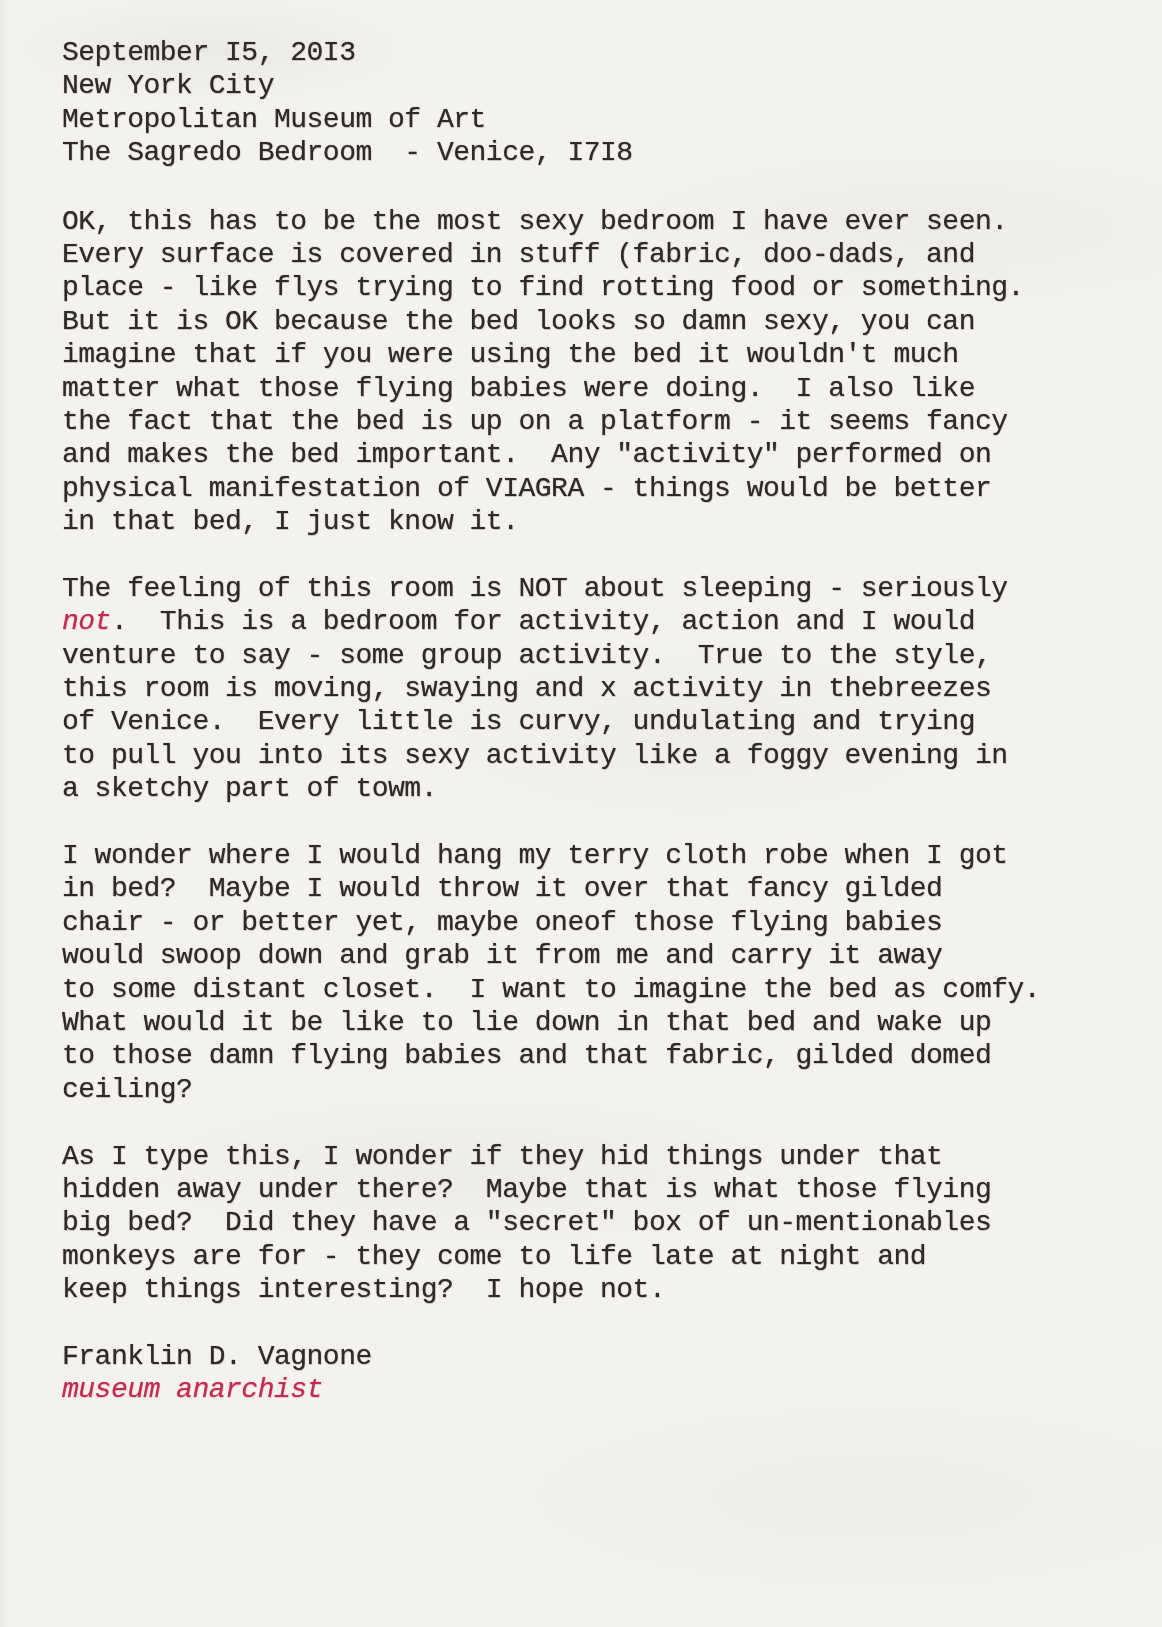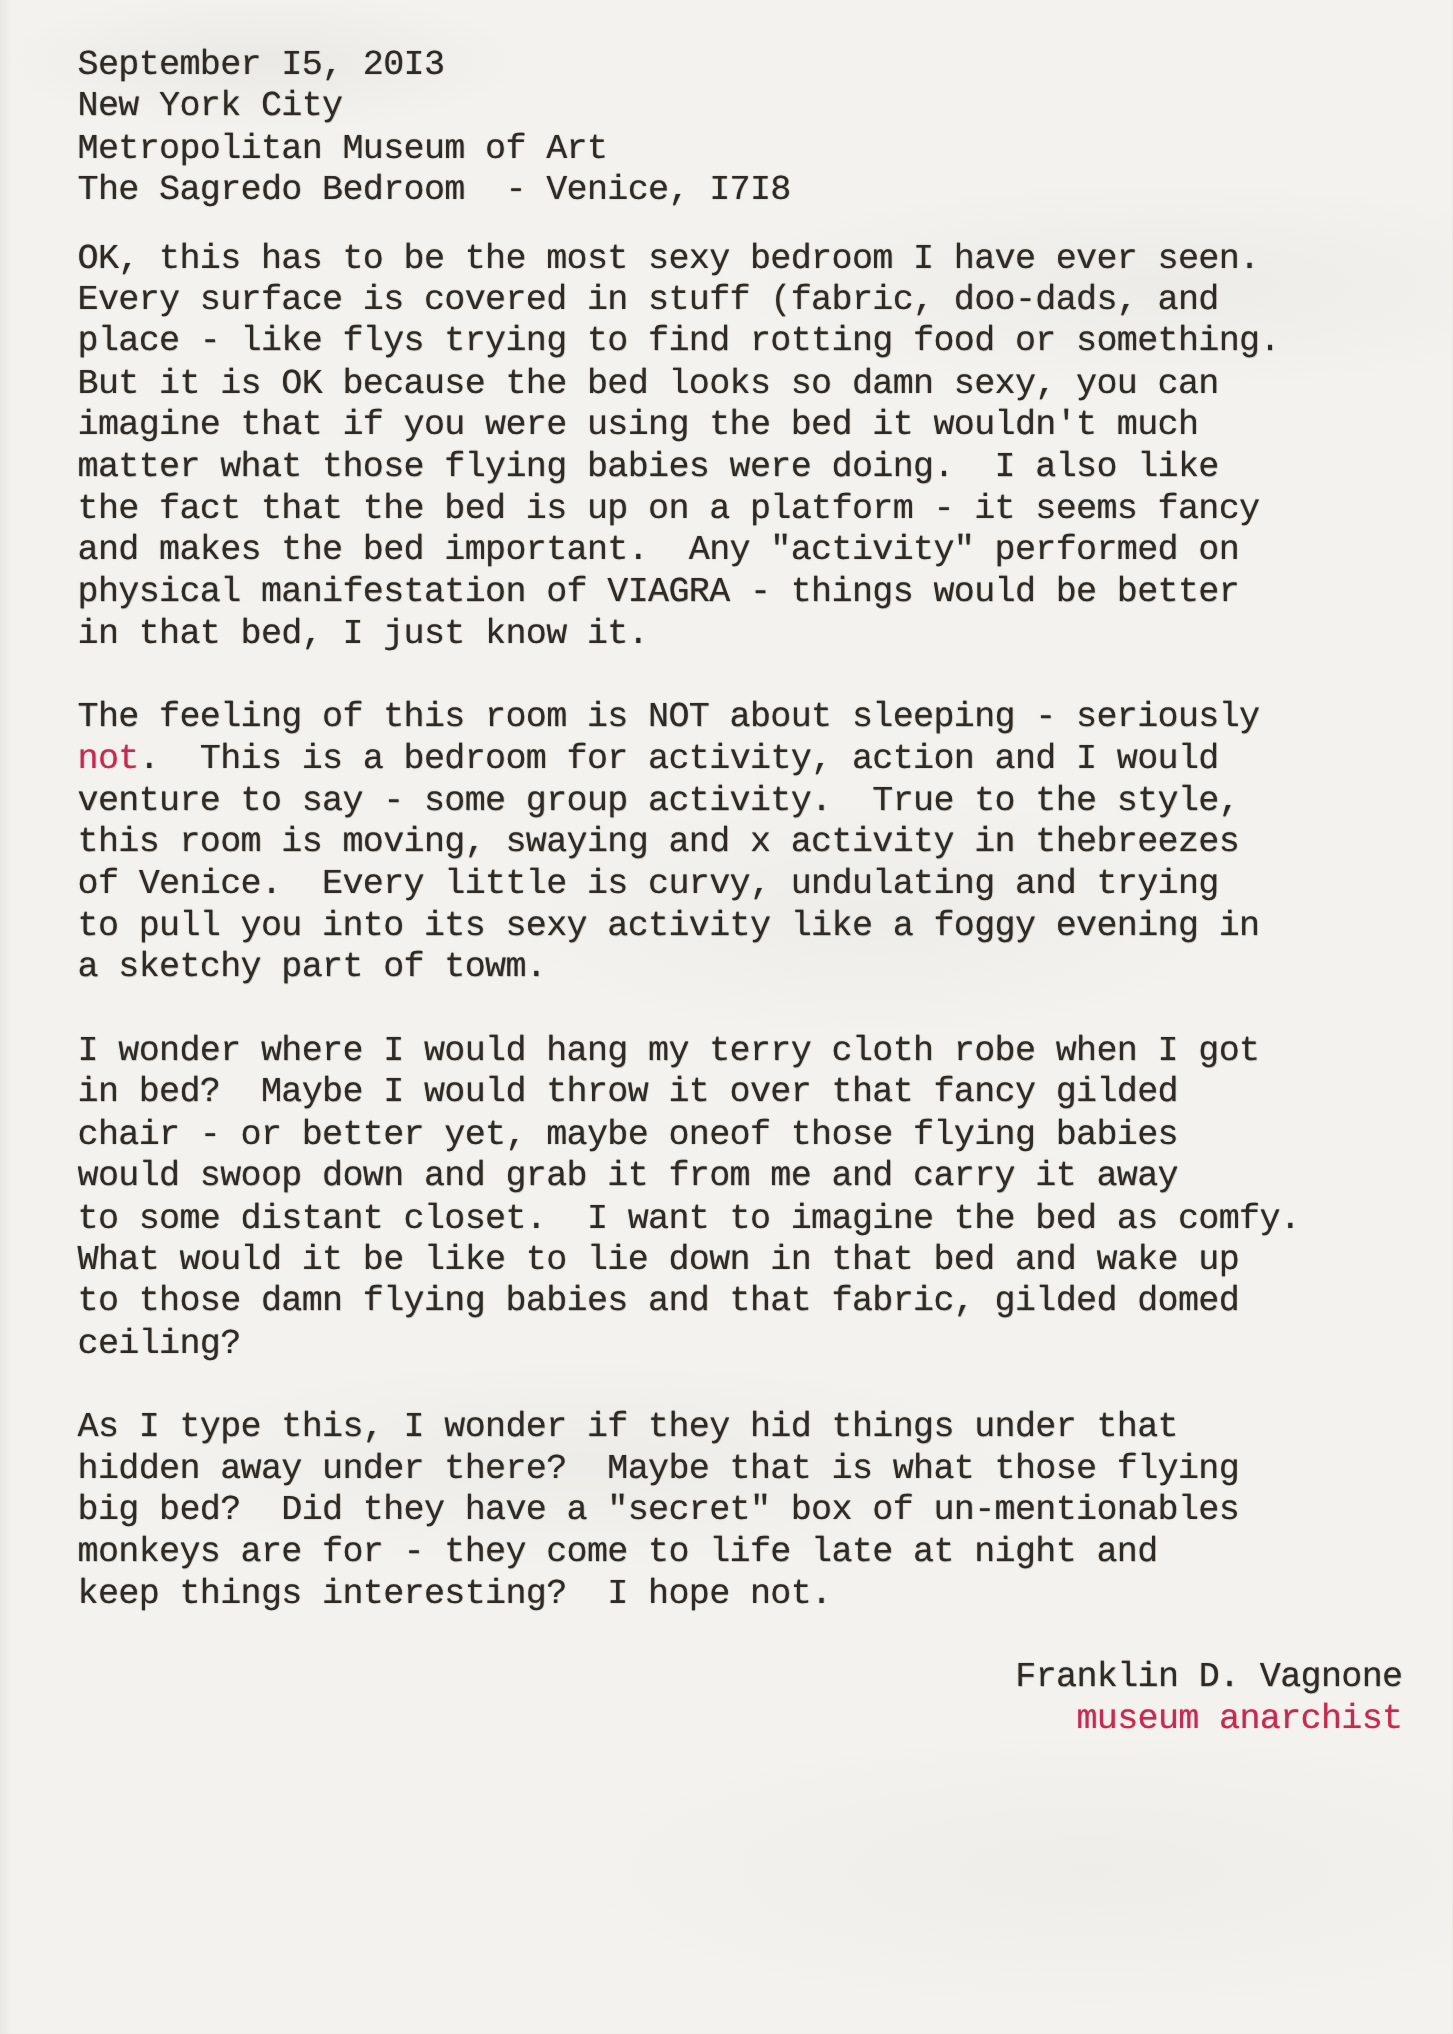--- a/index.html
+++ b/index.html
@@ -34,30 +34,30 @@
     letter-spacing: -0.5px;
   }
   .line {
     white-space: pre;
     height: 33.4px;
   }
   .para {
     margin: 0 0 33.4px 0;
   }
   .header-block {
-    margin: 0 0 21px 0;
+    margin: 0 0 35px 0;
     font-family: Liberation Mono, monospace;
   }
   .red {
     color: var(--red);
     text-shadow: 0 0 1px rgba(194,44,82,0.5), 0.5px 0.5px 0 rgba(194,44,82,0.2);
+    font-style: italic;
   }
   .signature-block .line {
     height: 33.4px;
-    text-align: right;
   }
 </style>
 </head>
 <body>
 
 <div class="paper">
   <div class="header-block" id="header">
       <div class="line">September I5, 20I3</div>
       <div class="line">New York City</div>
       <div class="line">Metropolitan Museum of Art</div>

